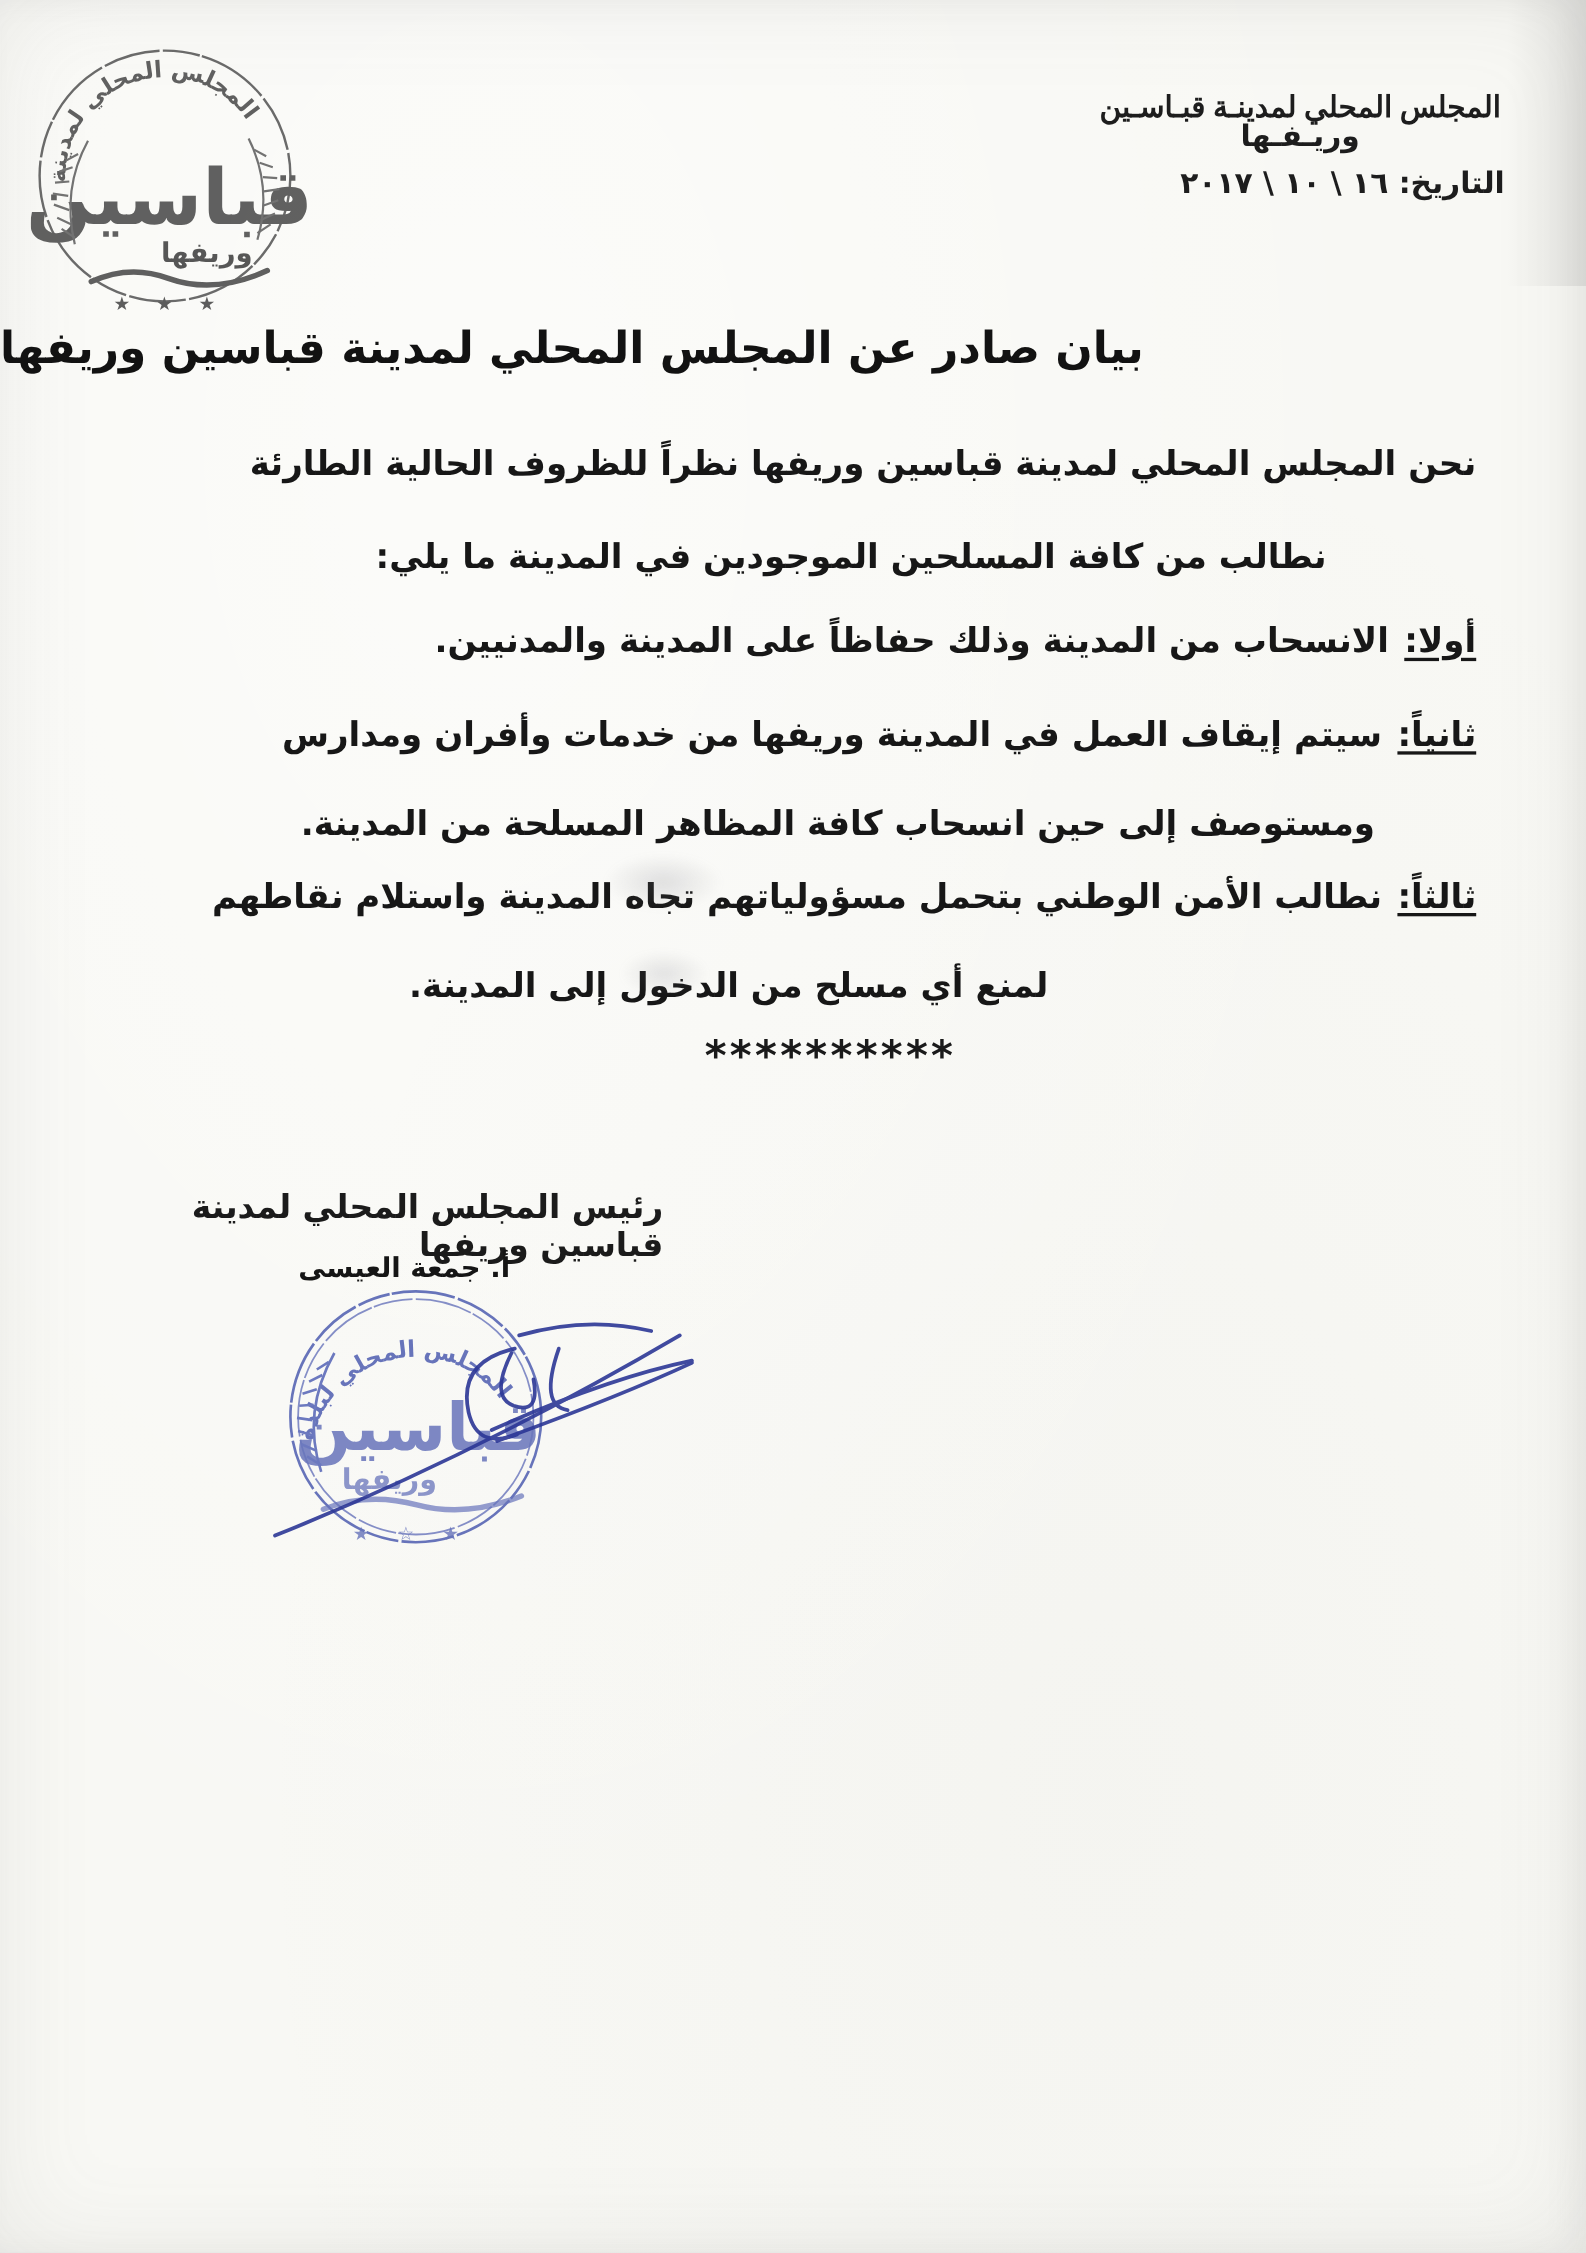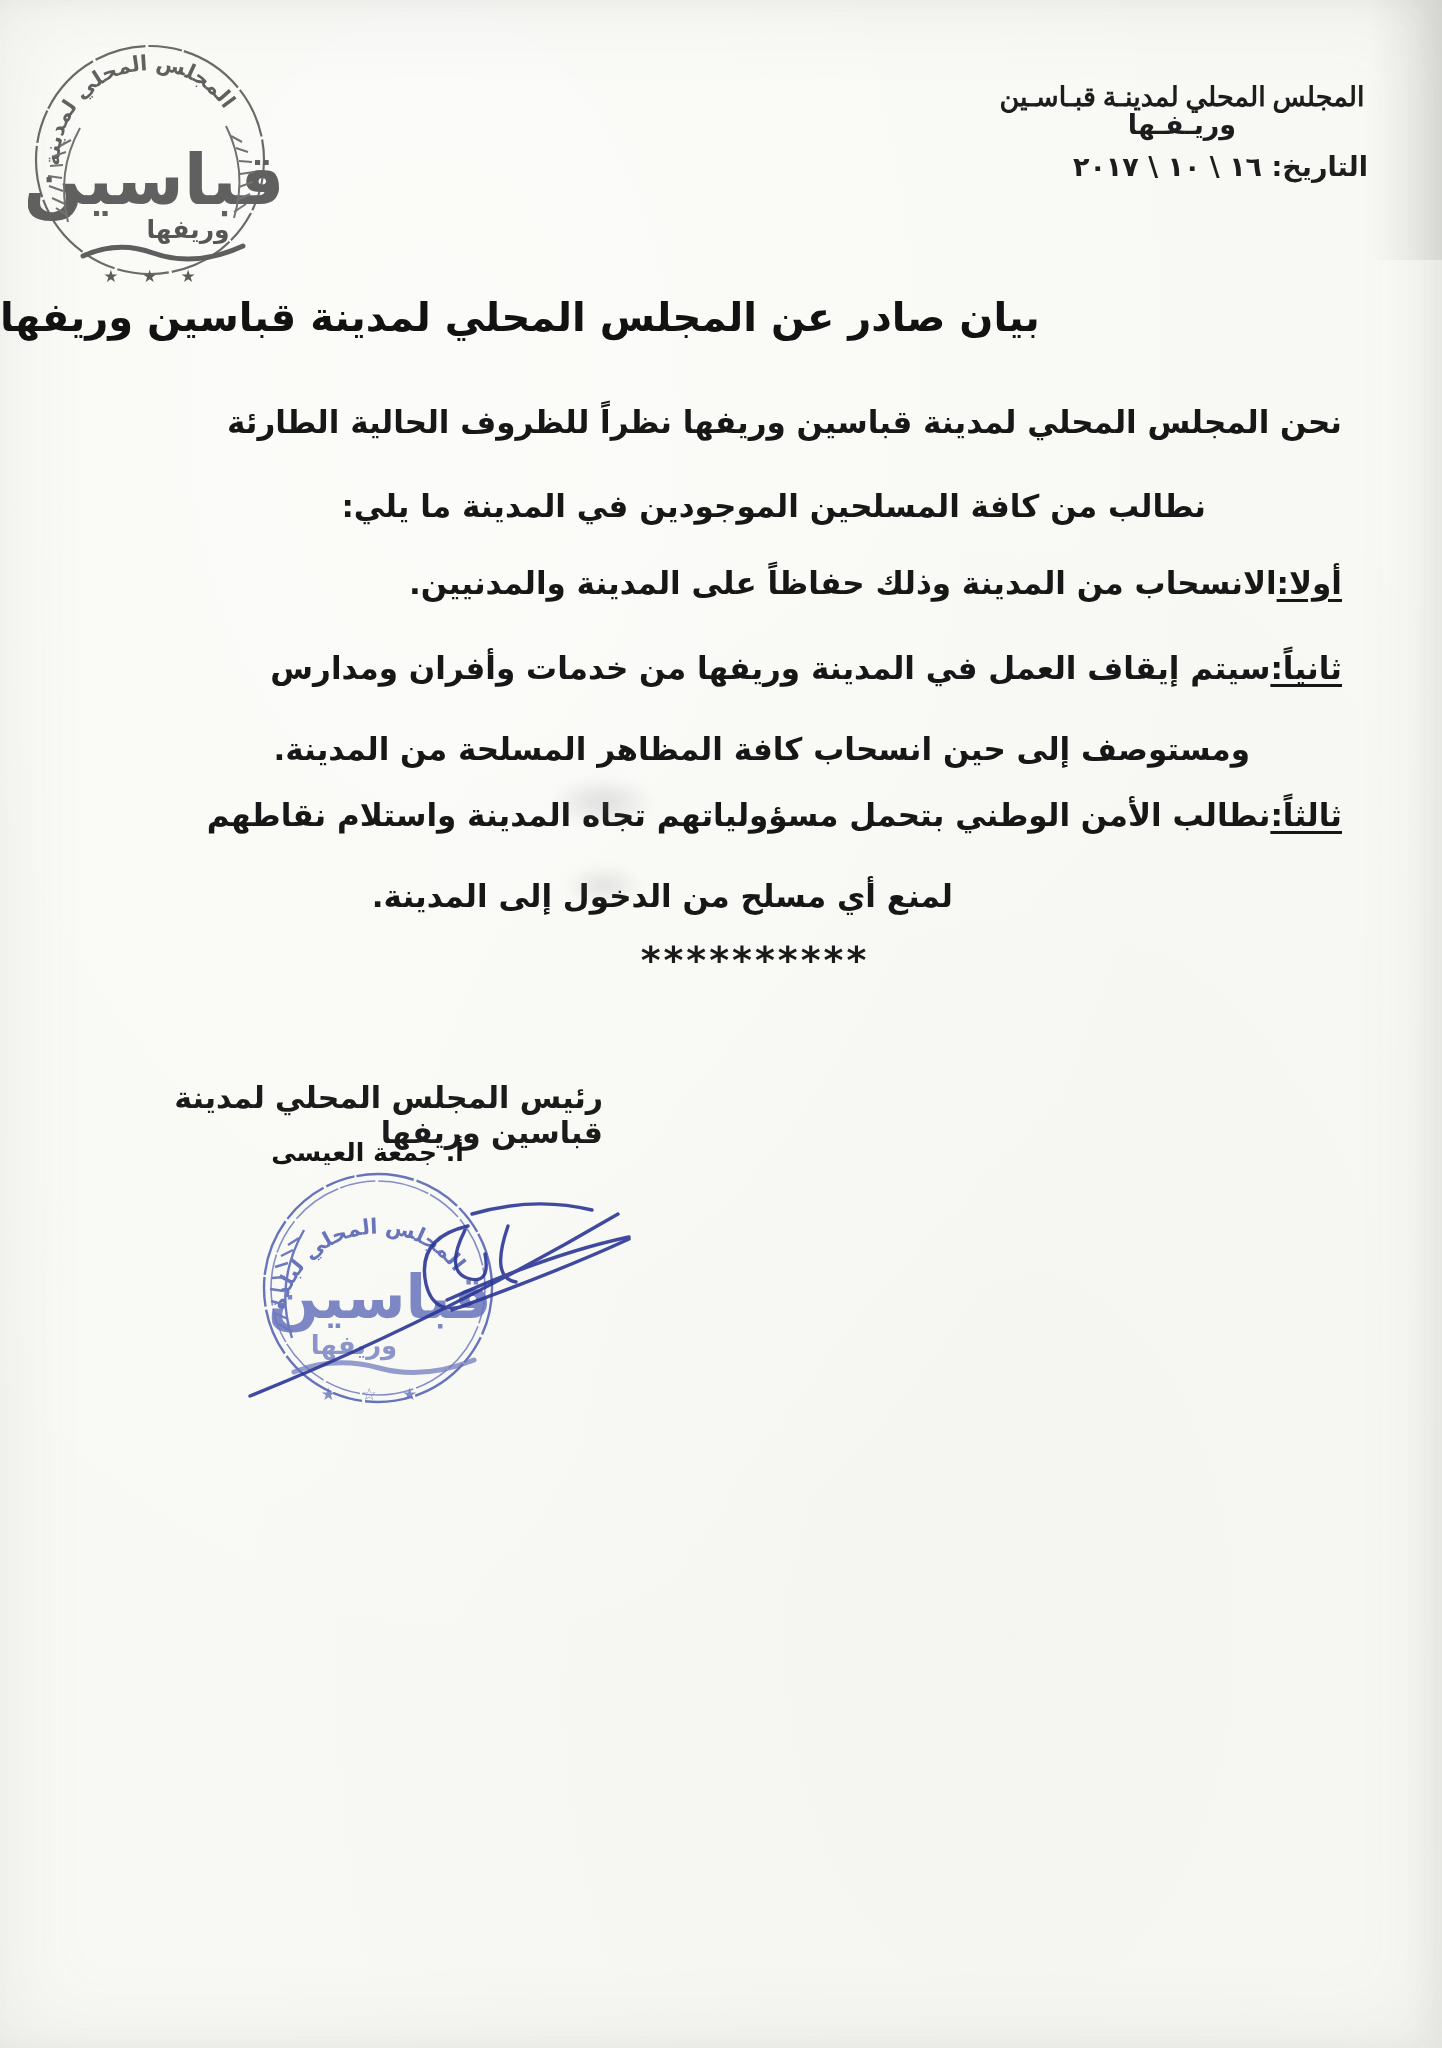--- a/index.html
+++ b/index.html
@@ -33,21 +33,21 @@
   .title{
     position:absolute;top:294px;left:0;right:64px;
     direction:rtl;text-align:left;
     font-size:40px;font-weight:bold;color:#121212;
   }
   
   .bl{
     position:absolute;direction:rtl;font-weight:bold;font-size:31px;
     color:#171717;white-space:nowrap;line-height:1.3;
   }
-  .u{text-decoration:underline;text-decoration-thickness:2.5px;text-underline-offset:5px;margin-left:0;}
+  .u{text-decoration:underline;text-decoration-thickness:2.5px;text-underline-offset:5px;margin-left:14px;}
   .l-intro1{top:402px;right:100px;}
   .l-intro2{top:486px;right:236px;text-align:center;}
   .l-item1 {top:563px;right:100px;}
   .l-item2a{top:648px;right:100px;}
   .l-item2b{top:729px;right:192px;}
   .l-item3a{top:795px;right:100px;}
   .l-item3b{top:876px;right:489px;}
   .separator{
     position:absolute;top:938px;left:68px;right:0;text-align:center;
     font-size:38px;font-weight:bold;letter-spacing:3px;color:#1a1a1a;

